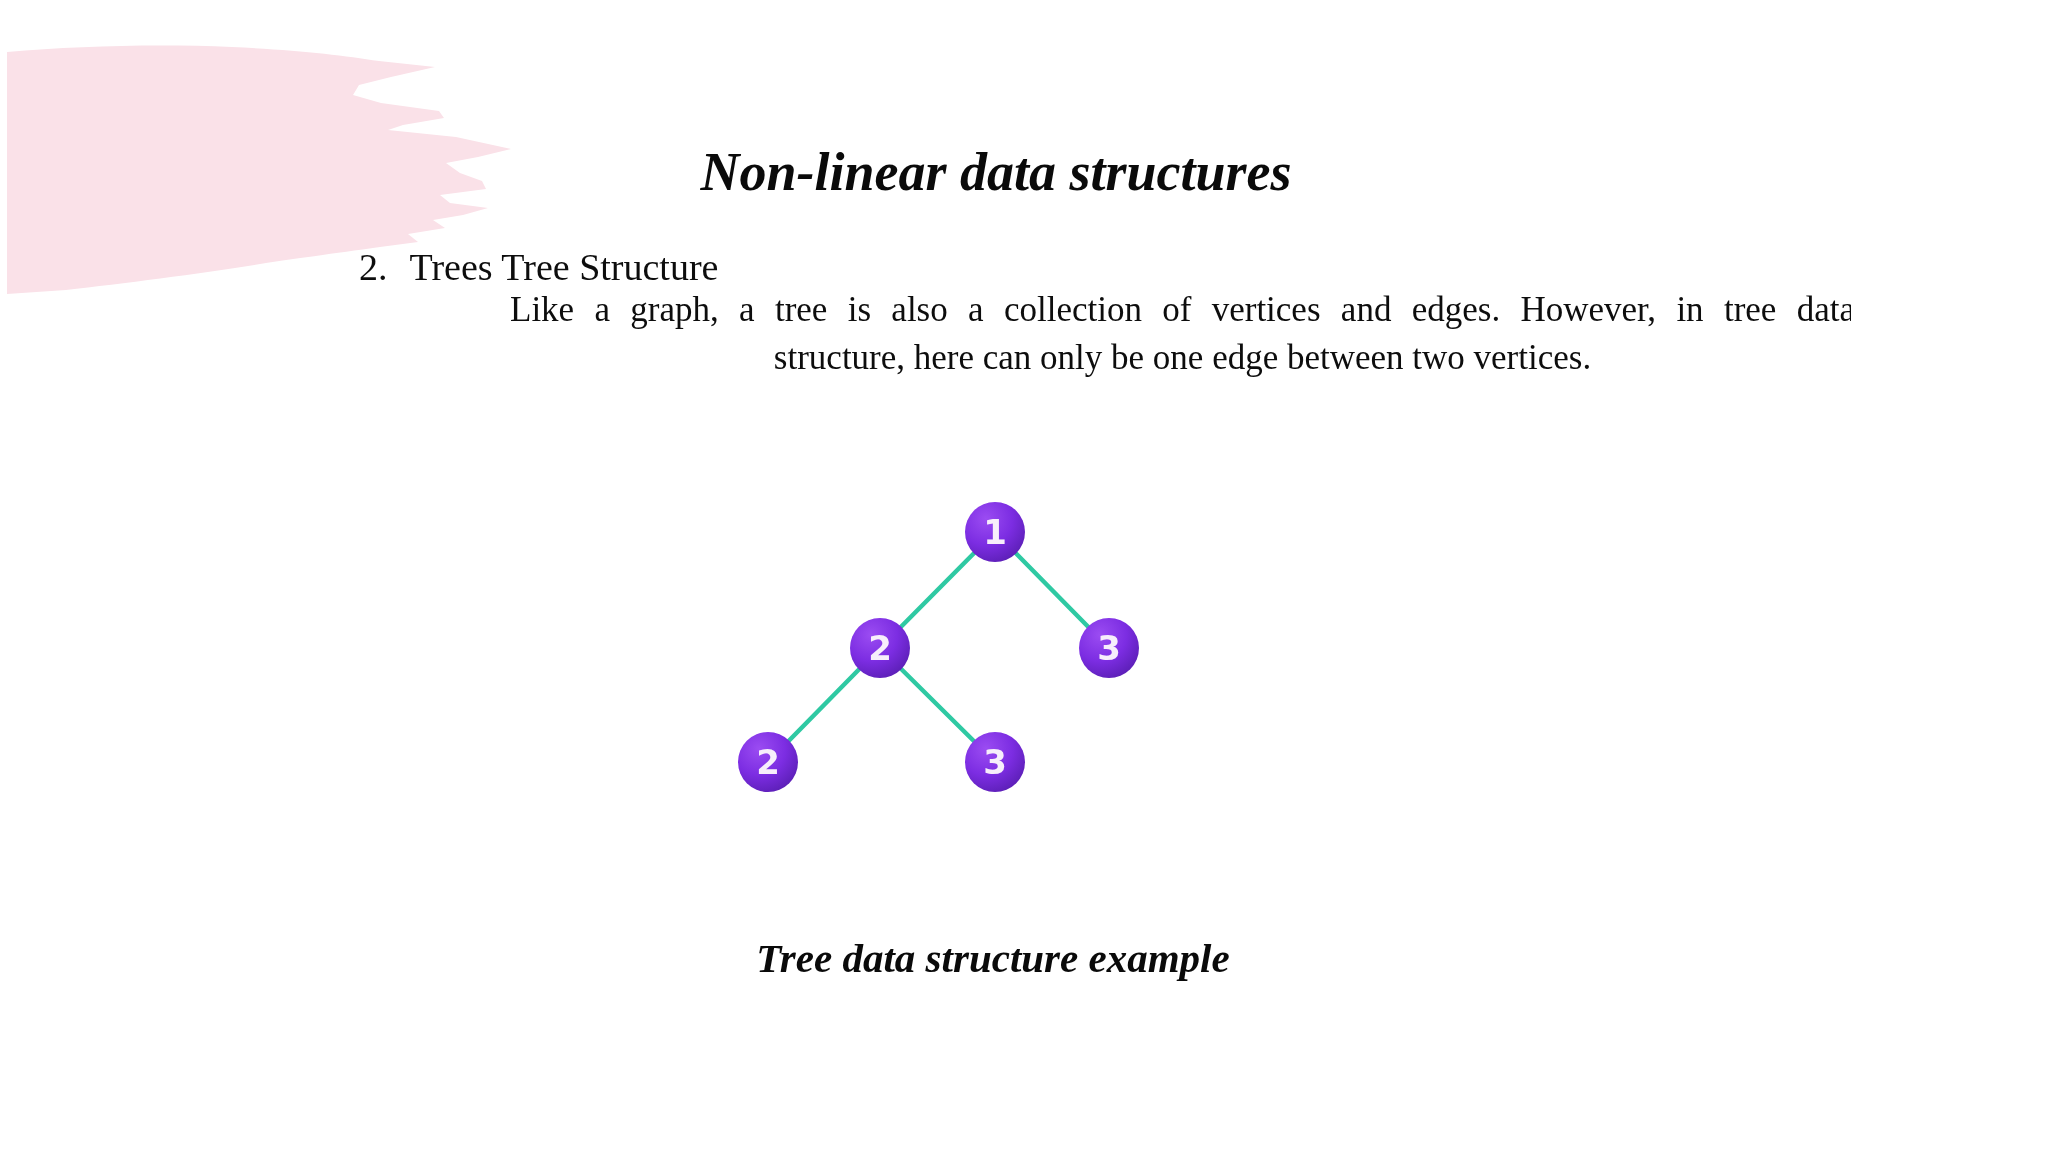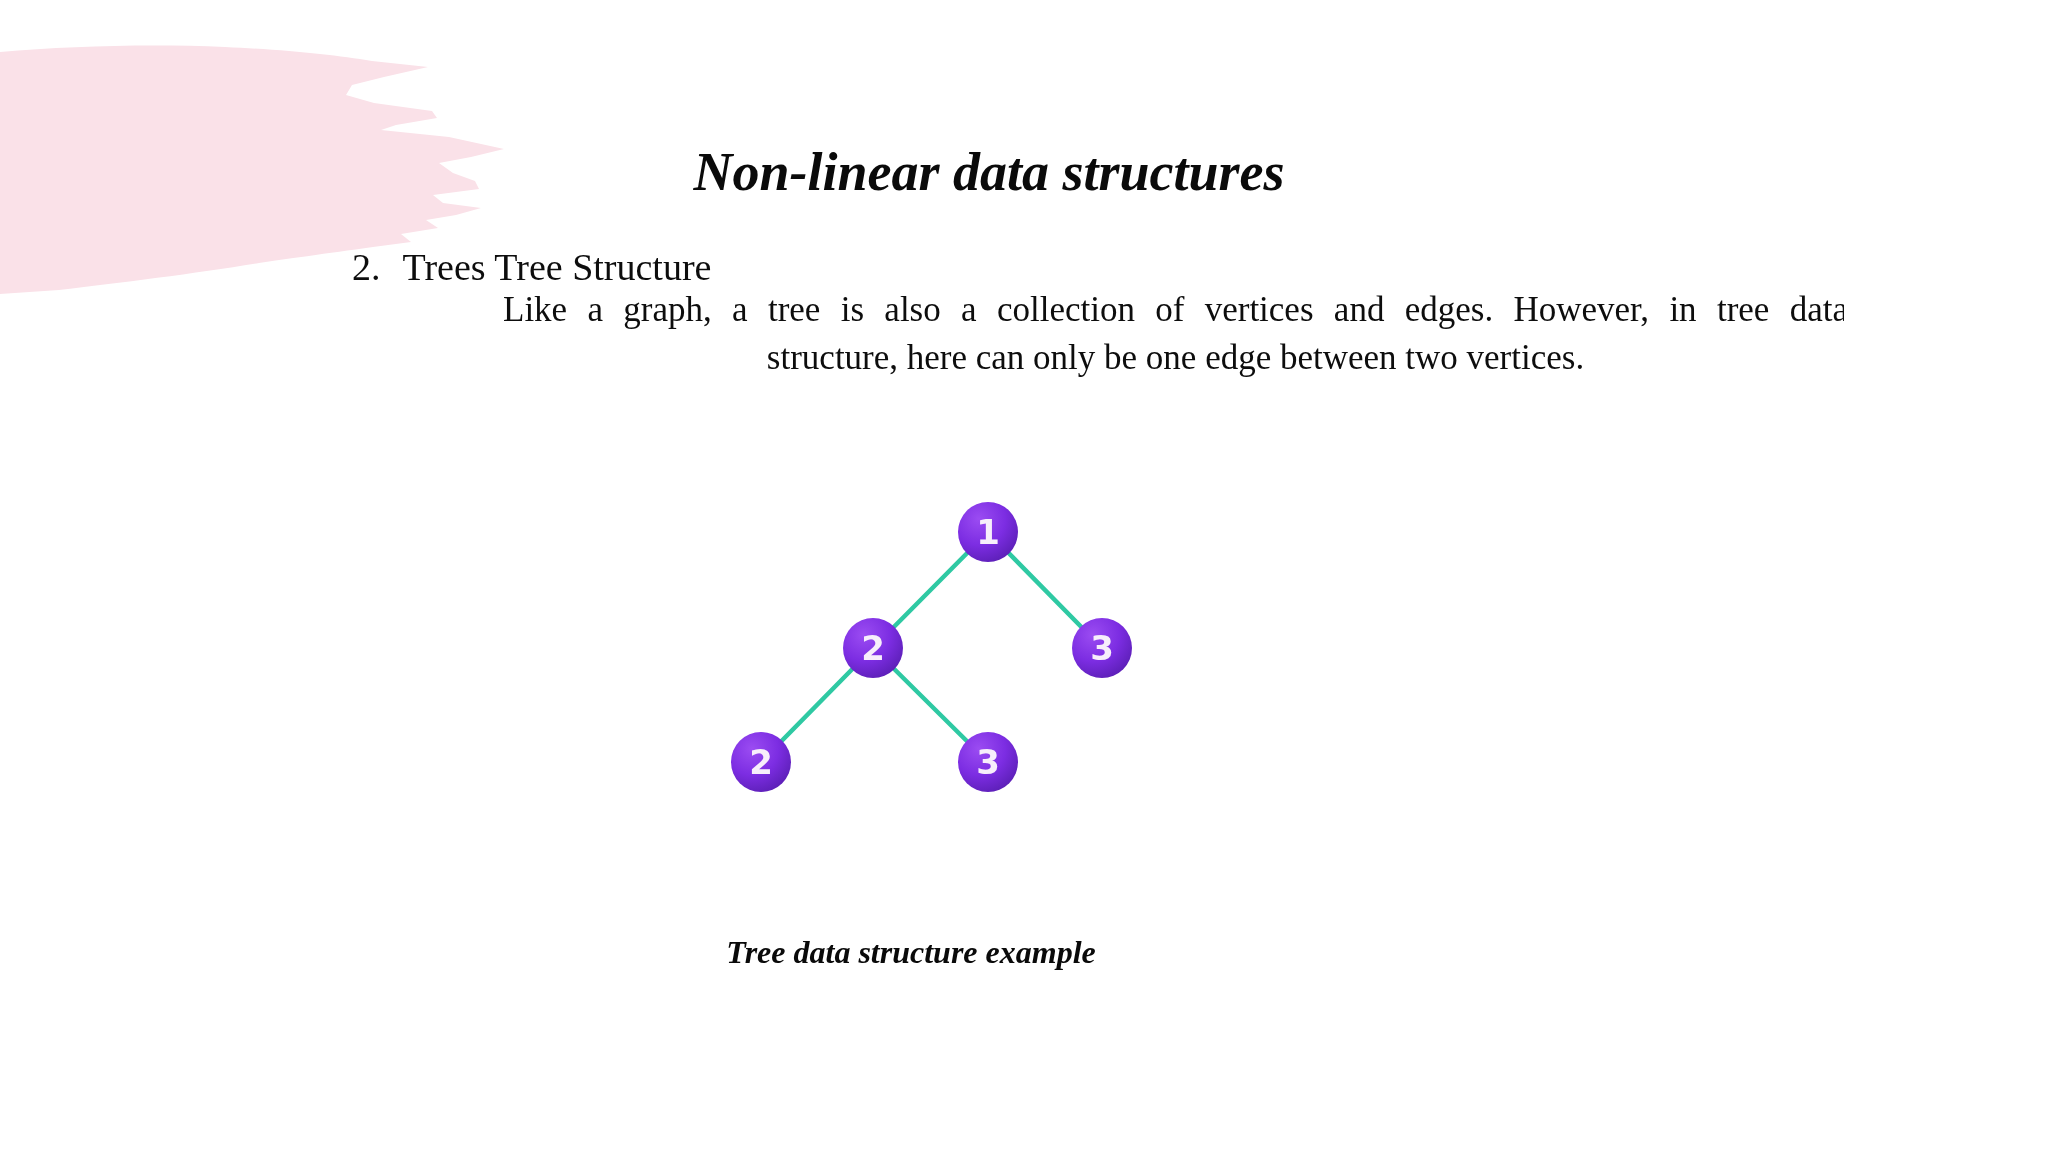--- a/index.html
+++ b/index.html
@@ -8,20 +8,21 @@
     background: #ffffff;
   }
   .slide {
     position: relative;
     width: 1844px;
     height: 1152px;
     background: #ffffff;
     overflow: hidden;
     font-family: "Liberation Serif", serif;
     color: #0d0d0d;
+    margin-left: 7px;
   }
   .brush {
     position: absolute;
     left: 0;
     top: 0;
     width: 520px;
     height: 300px;
   }
   .title {
     position: absolute;
@@ -70,24 +71,24 @@
     height: 350px;
   }
   .tree text {
     font-family: "DejaVu Sans", sans-serif;
     font-weight: bold;
     font-size: 34px;
     text-anchor: middle;
   }
   .caption {
     position: absolute;
-    left: 911px;
+    left: 986px;
     top: 934px;
     transform: translateX(-50%);
-    font-size: 32px;
+    font-size: 41px;
     font-weight: bold;
     font-style: italic;
     white-space: nowrap;
     color: #0a0a0a;
   }
   .page-number {
     position: absolute;
     left: 1860px;
     top: 1080px;
     font-family: "Liberation Sans", sans-serif;

